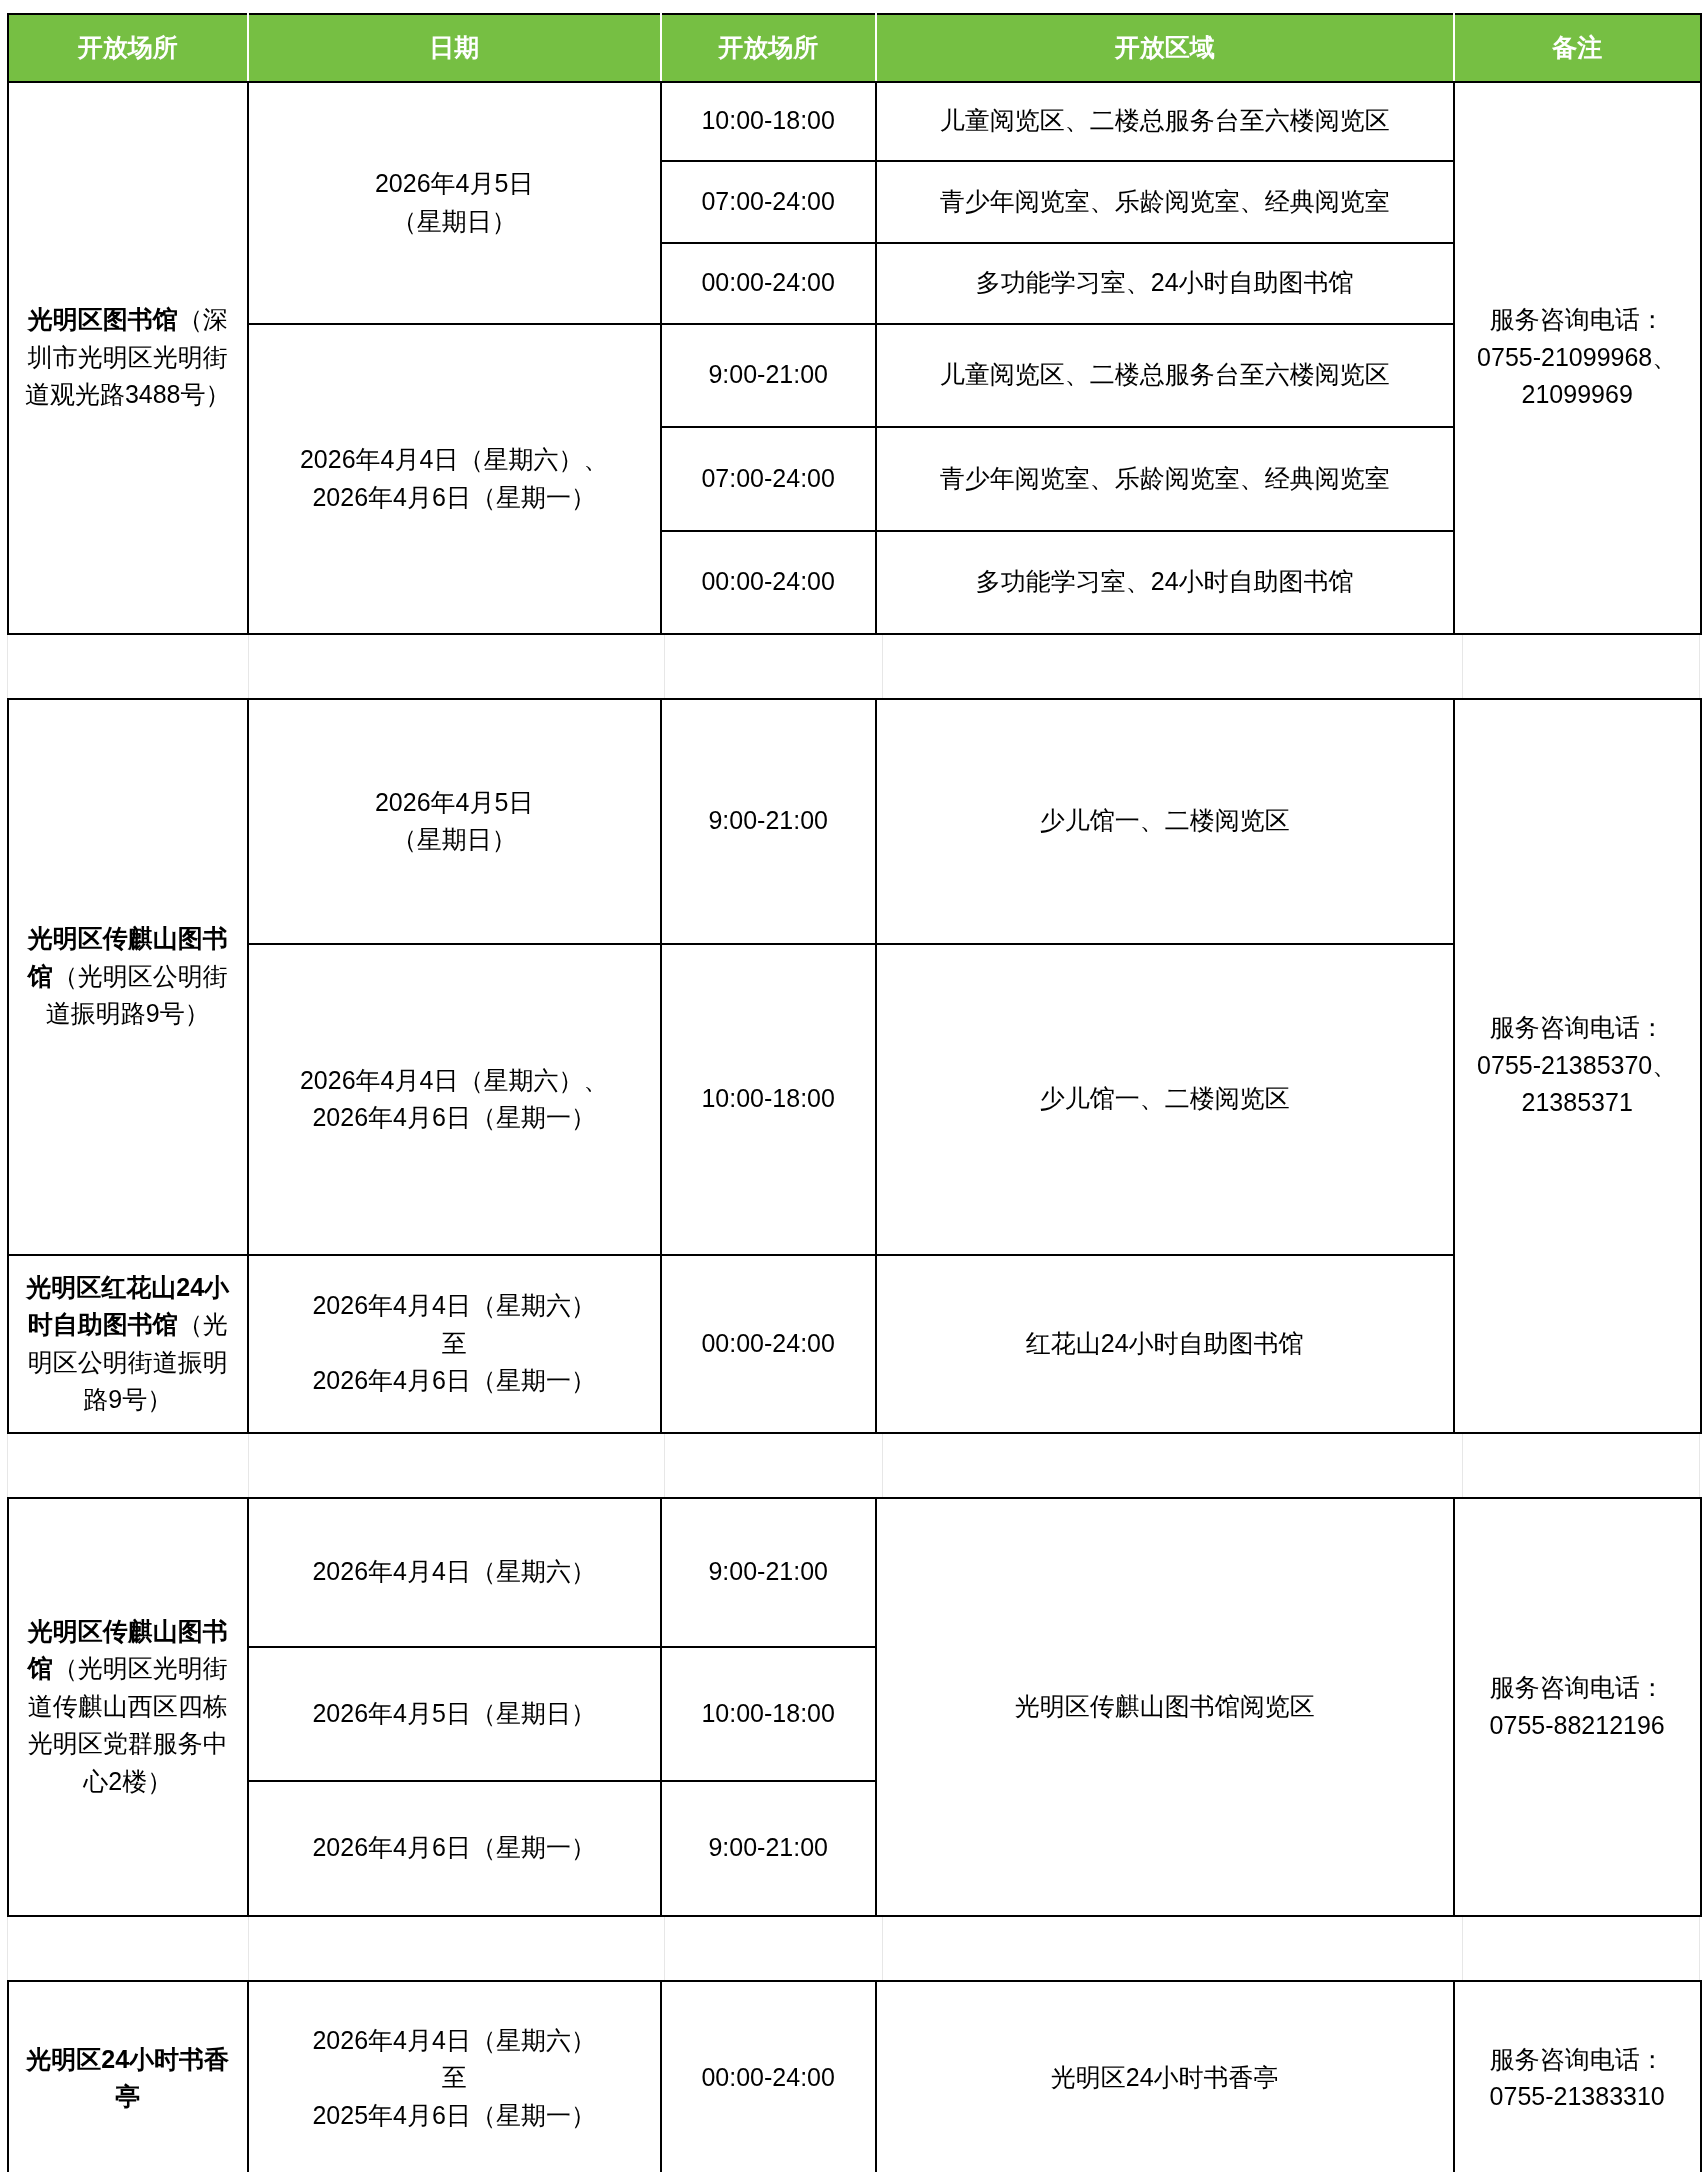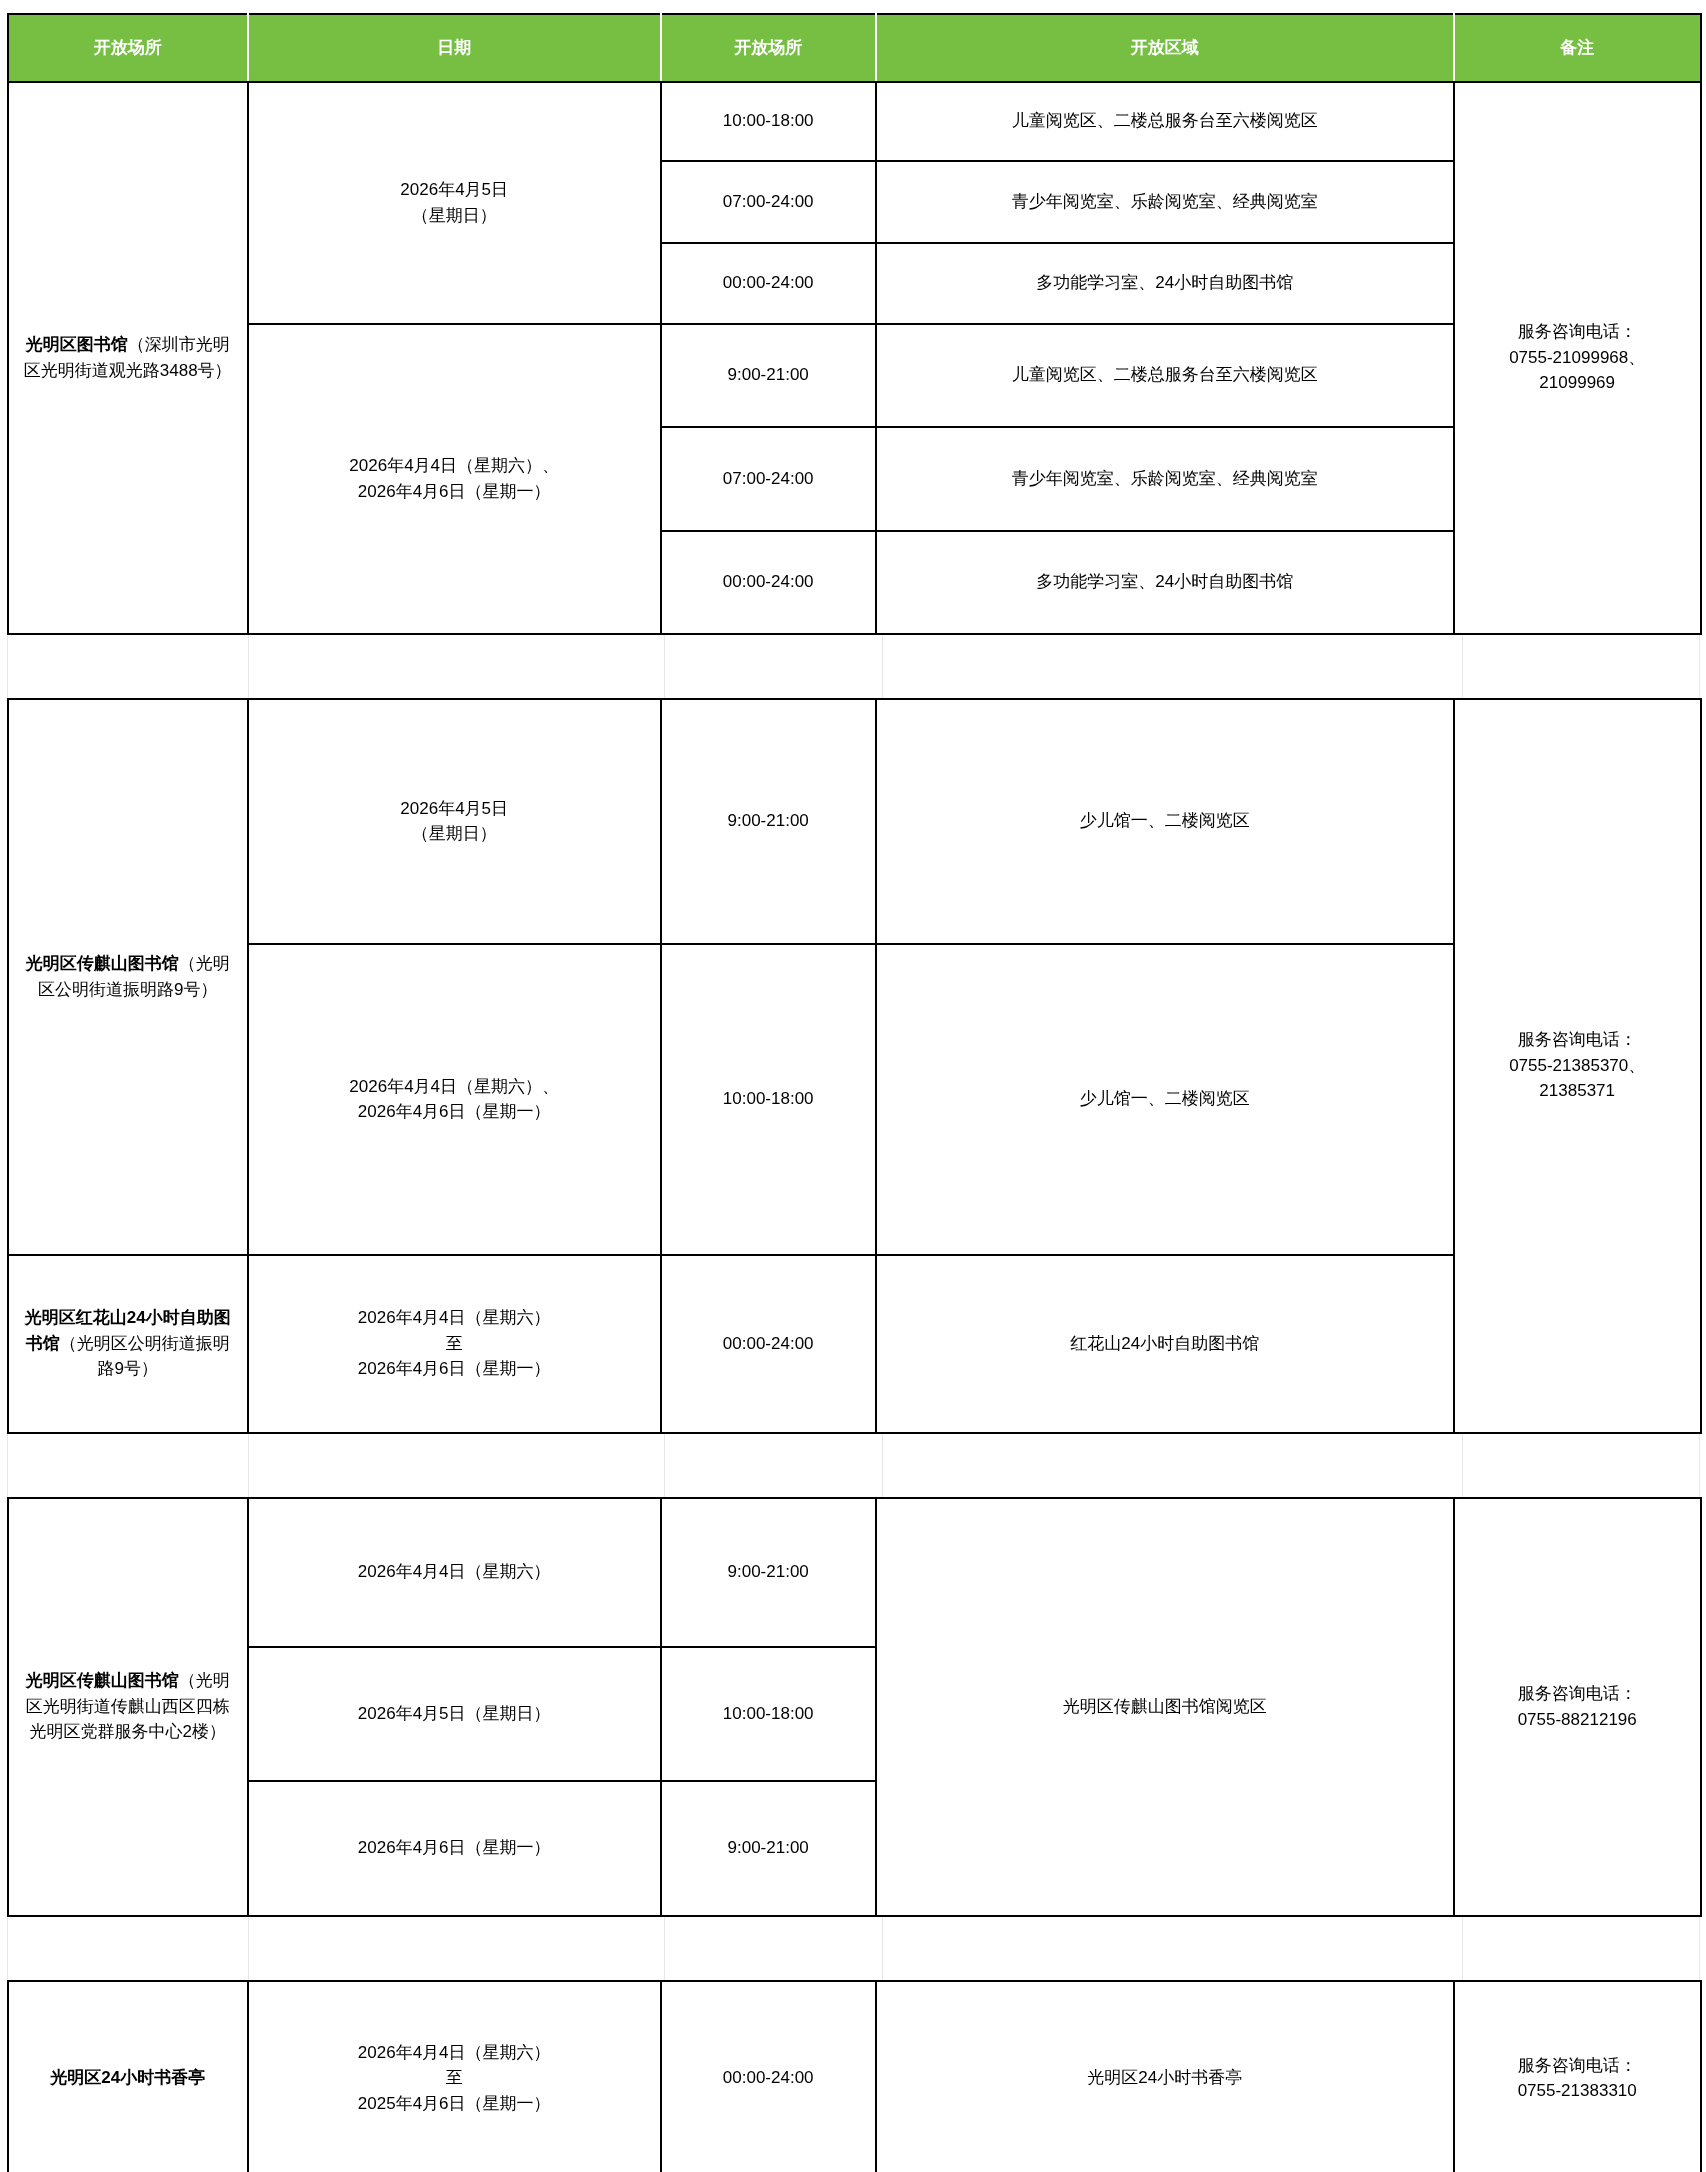--- a/index.html
+++ b/index.html
@@ -24,40 +24,40 @@
   col.c1 { width: 240px; }
   col.c2 { width: 413px; }
   col.c3 { width: 215px; }
   col.c4 { width: 578px; }
   col.c5 { width: 247px; }
 
   td, th {
     border: 2.5px solid #000000;
     text-align: center;
     vertical-align: middle;
-    font-size: 17px;
+    font-size: 25px;
     line-height: 1.5;
     padding: 3.3px 8.3px;
     box-sizing: border-box;
     font-weight: normal;
     word-break: break-all;
   }
   th.hdr {
     background: #76BF43;
     color: #ffffff;
     font-weight: bold;
     border-top: 2.5px solid #000000;
     border-bottom: 2.5px solid #000000;
     border-left: 2.5px solid #ffffff;
     border-right: 2.5px solid #ffffff;
   }
   th.hdr:first-child { border-left: 2.5px solid #000000; }
   th.hdr:last-child  { border-right: 2.5px solid #000000; margin-left: 15px; }
 
-  td.venue { padding: 18px 14px; }
+  td.venue { padding: 8px 14px; }
   td.venue .vb { font-weight: bold; }
   td.date, td.note { white-space: pre-line; }
 
   .gap {
     display: flex;
     width: 1693px;
     height: 63px;
   }
   .gap .gc {
     box-sizing: border-box;

